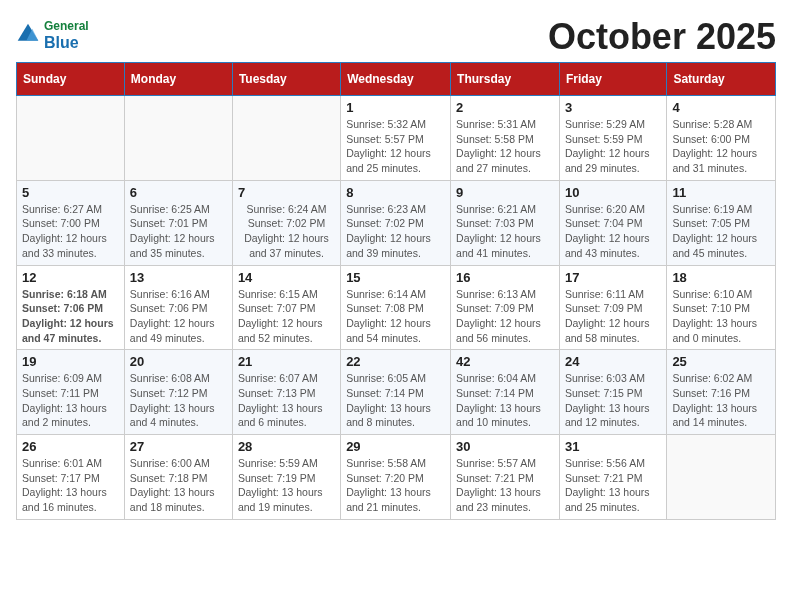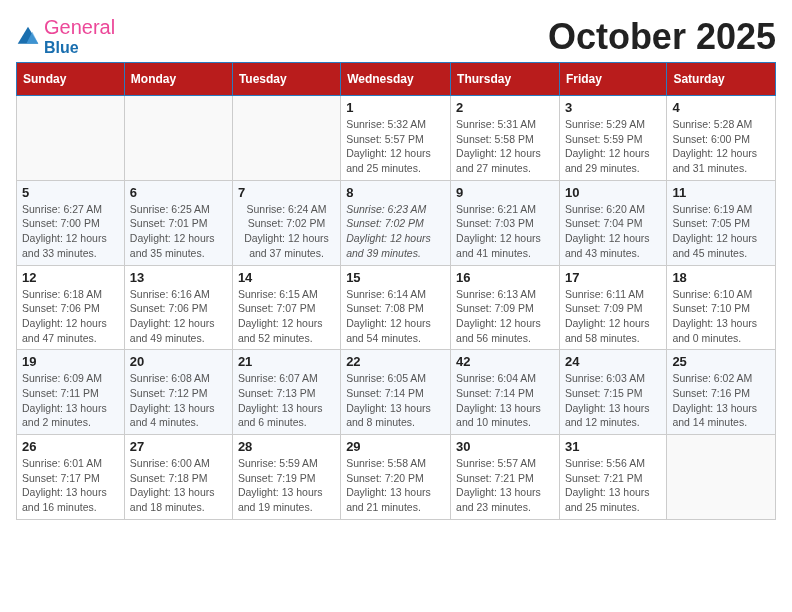--- a/index.html
+++ b/index.html
@@ -80,21 +80,21 @@
 </head>
 <body>
 
 <div class="header-top">
   <div class="logo">
     <svg class="logo-icon" viewBox="0 0 28 28">
       <polygon points="14,2 26,22 2,22" fill="#1a6faf"></polygon>
       <polygon points="19,8 26,22 12,22" fill="#4fa3e0" opacity="0.7"></polygon>
     </svg>
     <div>
-      <span style="font-size:20px;font-weight:normal;color:#ec4899;">General</span><br>
+      <span style="font-size:12px;font-weight:bold;color:#15803d;">General</span><br>
       <span style="font-size:16px;font-weight:bold;color:#1a6faf;">Blue</span>
     </div>
   </div>
   <div>
     <div class="month-title">October 2025</div>
   </div>
 </div>
 
 <table class="calendar-table">
   <thead>
@@ -159,21 +159,21 @@
         </td>
         <td>
           <span class="day-number">7</span>
           <div class="day-info" style="white-space: pre-line; text-align: center;">Sunrise: 6:24 AM
 Sunset: 7:02 PM
 Daylight: 12 hours
 and 37 minutes.</div>
         </td>
         <td>
           <span class="day-number">8</span>
-          <div class="day-info" style="white-space: pre-line; font-style: italic;">Sunrise: 6:23 AM
+          <div class="day-info" style="white-space: pre-line;">Sunrise: 6:23 AM
 Sunset: 7:02 PM
 Daylight: 12 hours
 and 39 minutes.</div>
         </td>
         <td>
           <span class="day-number">9</span>
           <div class="day-info" style="white-space: pre-line;">Sunrise: 6:21 AM
 Sunset: 7:03 PM
 Daylight: 12 hours
 and 41 minutes.</div>
@@ -189,21 +189,21 @@
           <span class="day-number">11</span>
           <div class="day-info" style="white-space: pre-line;">Sunrise: 6:19 AM
 Sunset: 7:05 PM
 Daylight: 12 hours
 and 45 minutes.</div>
         </td>
       </tr>
       <tr>
         <td>
           <span class="day-number">12</span>
-          <div class="day-info" style="white-space: pre-line;">Sunrise: 6:18 AM
+          <div class="day-info" style="white-space: pre-line; font-weight: bold;">Sunrise: 6:18 AM
 Sunset: 7:06 PM
 Daylight: 12 hours
 and 47 minutes.</div>
         </td>
         <td>
           <span class="day-number">13</span>
           <div class="day-info" style="white-space: pre-line;">Sunrise: 6:16 AM
 Sunset: 7:06 PM
 Daylight: 12 hours
 and 49 minutes.</div>

